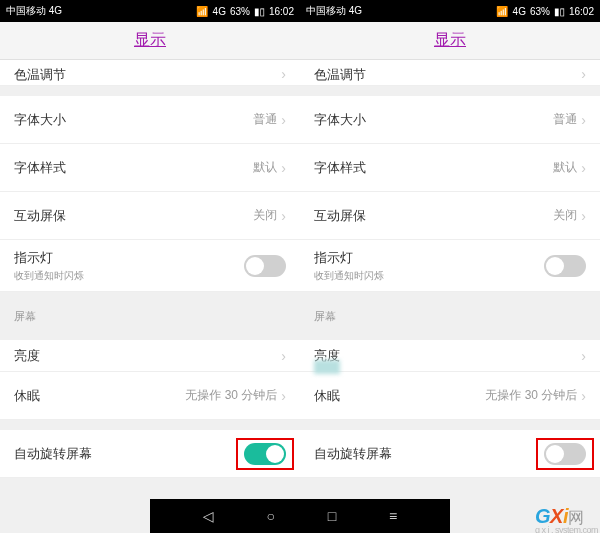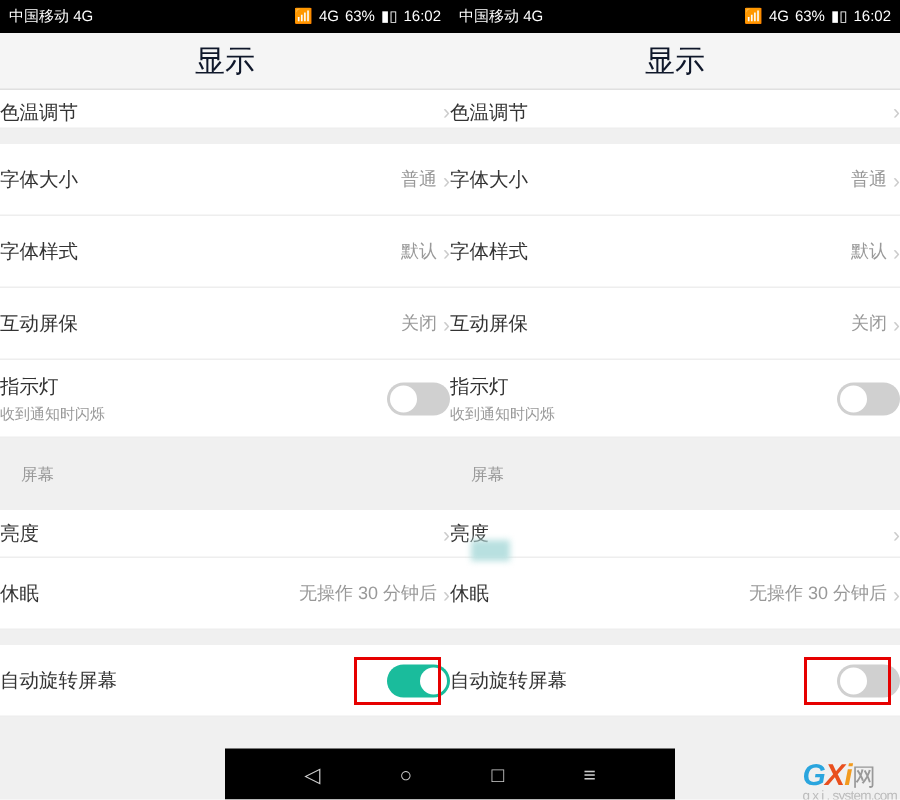--- a/index.html
+++ b/index.html
@@ -28,35 +28,36 @@
     align-items: center;
     font-size: 10px;
     padding: 0 6px;
     justify-content: space-between;
   }
   .status-left { display: flex; gap: 4px; }
   .status-right { display: flex; align-items: center; gap: 4px; }
   .title-bar {
     height: 38px;
     background: #f5f5f5;
-    color: #0f172a;
+    color: #a21caf;
     display: flex;
     align-items: center;
     justify-content: center;
-    font-size: 20px;
+    font-size: 16px;
     border-bottom: 1px solid #e0e0e0;
+    text-decoration: underline;
   }
   .content {
     flex: 1;
     overflow: hidden;
     background: #f0f0f0;
   }
   .row {
     background: #fff;
-    padding: 0 0;
+    padding: 0 14px;
     display: flex;
     align-items: center;
     justify-content: space-between;
     border-bottom: 1px solid #eee;
     font-size: 13px;
     color: #333;
   }
   .row.h48 { height: 48px; }
   .row.h52 { height: 52px; }
   .row.h44 { height: 32px; }

